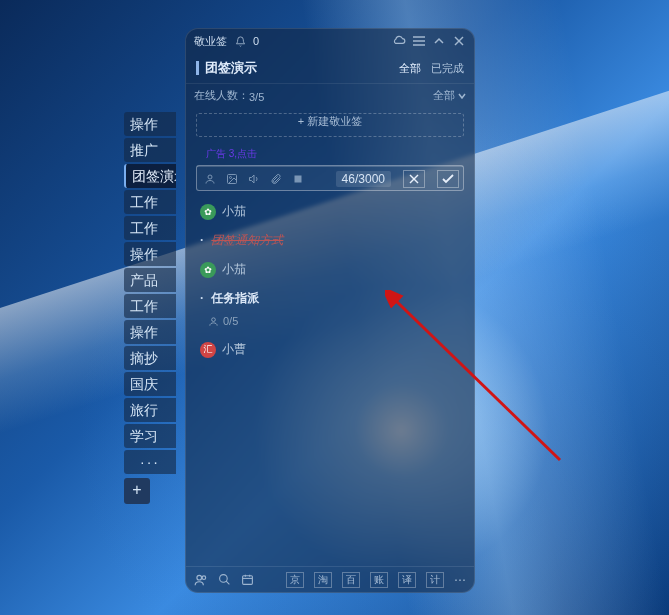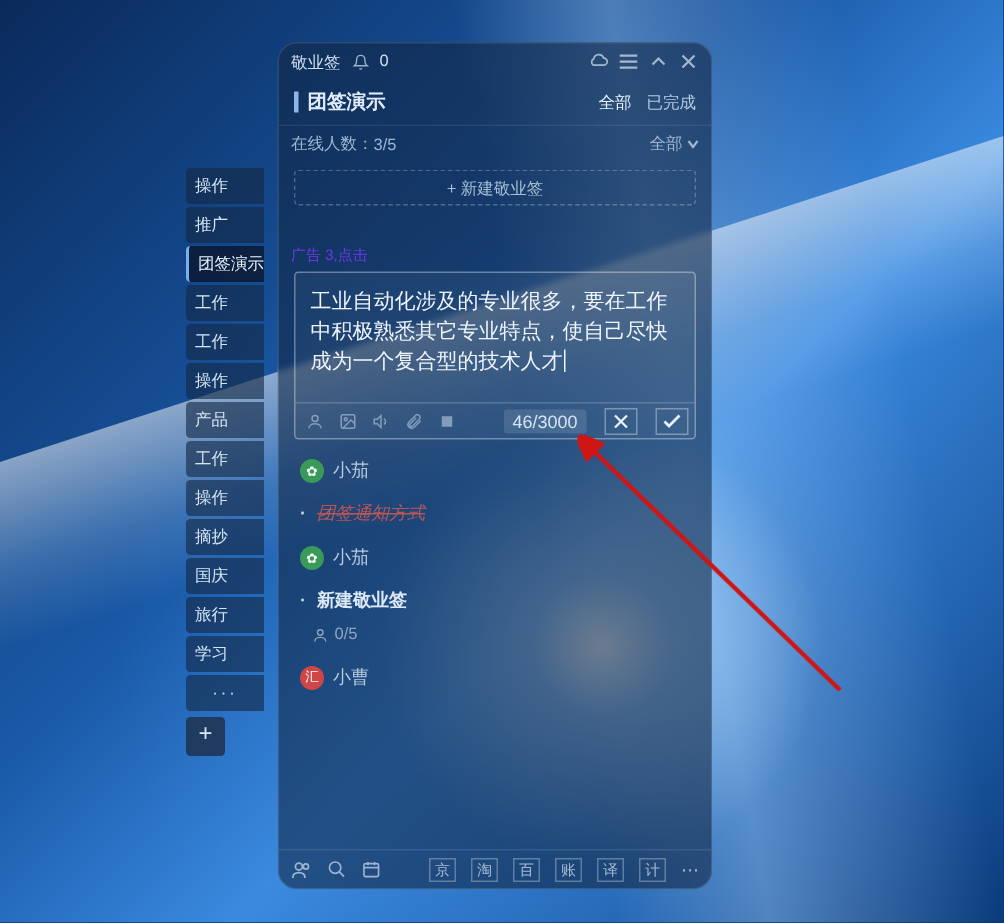--- a/index.html
+++ b/index.html
@@ -42,21 +42,21 @@
     top: 112px;
     display: flex;
     flex-direction: column;
     gap: 2px;
   }
   .tab-stack .tab {
     width: 52px;
     height: 24px;
     background: rgba(20,40,70,0.62);
     color: #d5e5f5;
-    font-size: 11px;
+    font-size: 14px;
     line-height: 24px;
     padding-left: 6px;
     border-radius: 3px 0 0 3px;
     overflow: hidden;
     white-space: nowrap;
     cursor: pointer;
   }
   .tab-stack .tab.ellipsis {
     letter-spacing: 2px;
     text-align: center;
@@ -122,35 +122,34 @@
     display: flex;
     align-items: flex-end;
     padding: 4px 8px 6px;
     font-size: 11px;
     color: #9fb6d0;
   }
   .online-row .spacer { flex: 1; }
   .online-row .dd { cursor: pointer; display: flex; align-items: center; gap: 3px; }
 
   .new-note {
-    margin: 4px 10px 20px;
+    margin: 4px 10px 4px;
     height: 24px;
     border: 1px dashed rgba(255,255,255,0.25);
     border-radius: 3px;
     display: flex;
-    align-items: center;
     justify-content: center;
     font-size: 11px;
     color: #a9bed6;
     cursor: pointer;
   }
   .sub-hint {
     font-size: 10px;
     color: #7a3aff;
-    padding: 6px 0 2px 8px;
+    padding: 6px 0 2px 20px;
     opacity: 0.85;
   }
 
   .list { flex: 1; overflow: hidden; padding: 0 6px 4px; }
 
   
   .edit-card {
     margin: 2px 4px 6px;
     border: 1px solid rgba(255,255,255,0.35);
     border-radius: 3px;
@@ -340,23 +339,20 @@
 
   <div class="new-note">
     <span>+ 新建敬业签</span>
   </div>
 
   <div class="sub-hint">广告 3,点击</div>
 
   <div class="list">
 
     <div class="edit-card">
-      <div class="edit-text">
-        <span>工业自动化涉及的专业很多，要在工作中积极熟悉其它专业特点，使自己尽快成为一个复合型的技术人才</span><span class="caret"></span>
-      </div>
       <div class="edit-toolbar">
         <span class="tb-icn">
           <svg width="12" height="12" viewBox="0 0 24 24" fill="none" stroke="#b9cde2" stroke-width="2">
               <circle cx="12" cy="8" r="4"></circle>
               <path d="M4 21c0-4 4-6 8-6s8 2 8 6"></path>
             </svg>
         </span>
         <span class="tb-icn">
           <svg width="12" height="12" viewBox="0 0 24 24" fill="none" stroke="#b9cde2" stroke-width="2">
               <rect x="3" y="3" width="18" height="18" rx="2"></rect>
@@ -405,21 +401,21 @@
     <div class="item bullet">
       <span class="struck">团签通知方式</span>
     </div>
 
     <div class="item user">
       <span class="avatar green">✿</span>
       <span>小茄</span>
     </div>
 
     <div class="item bullet">
-      <span style="font-weight:600">新建敬业签</span>
+      <span style="font-weight:600">任务指派</span>
     </div>
     <div class="sub-people">
       <svg width="11" height="11" viewBox="0 0 24 24" fill="none" stroke="#8da4bd" stroke-width="2">
           <circle cx="12" cy="8" r="4"></circle>
           <path d="M4 21c0-4 4-6 8-6s8 2 8 6"></path>
         </svg>
       <span>0/5</span>
     </div>
 
     <div class="item user">

